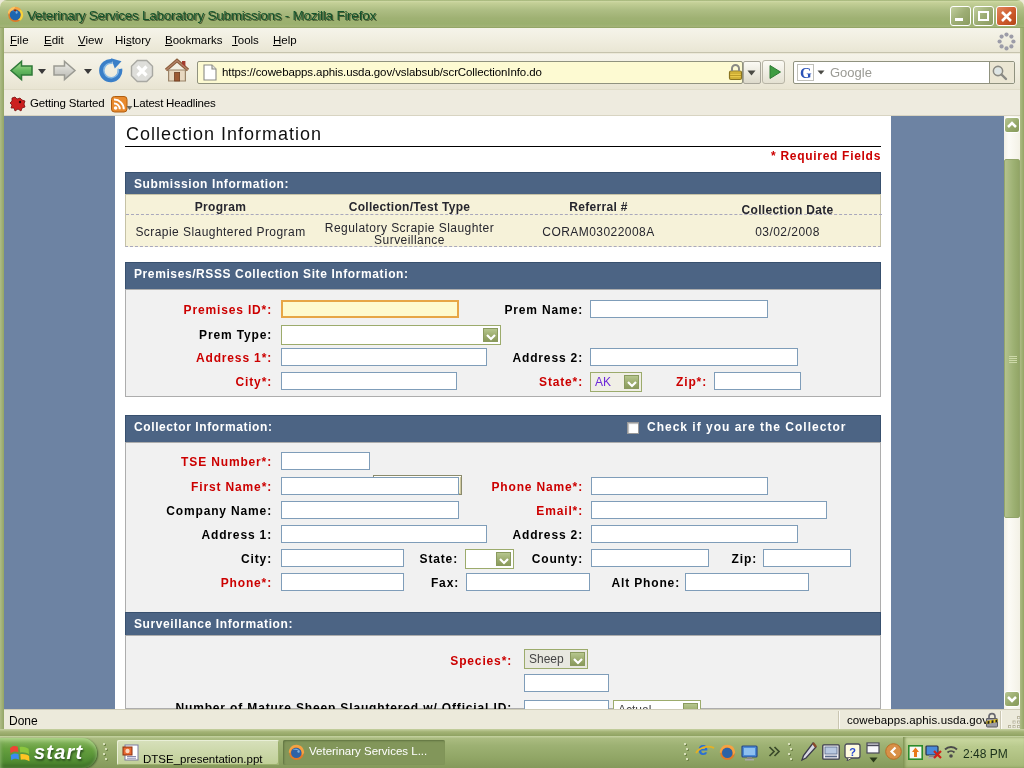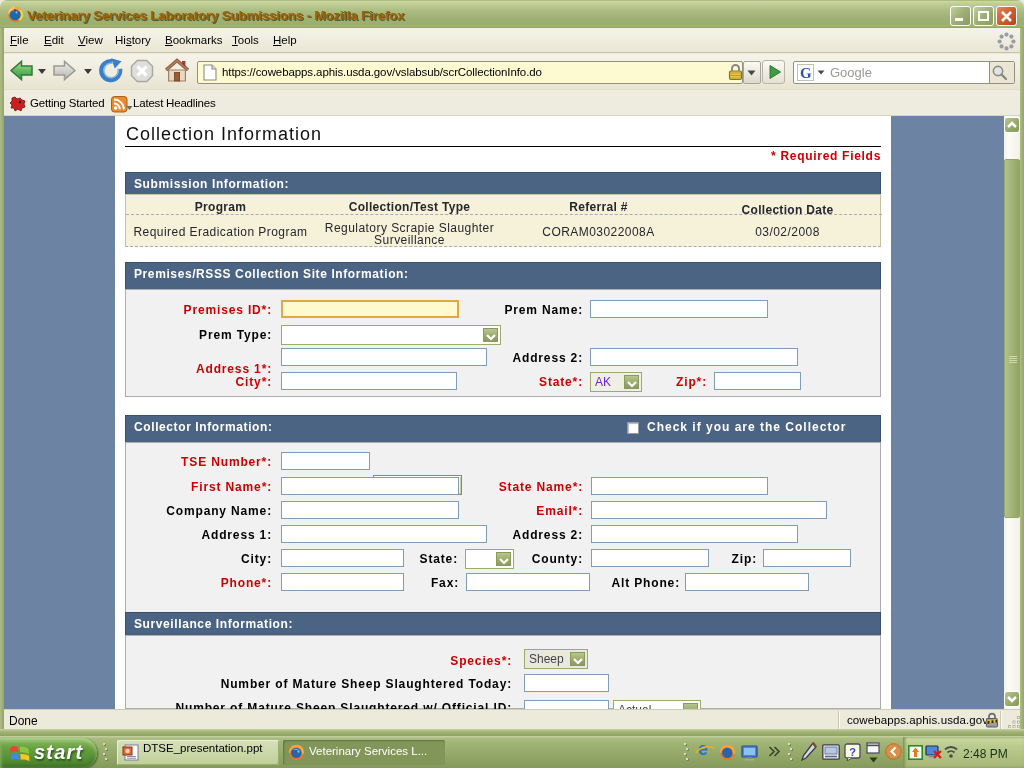--- a/index.html
+++ b/index.html
@@ -5,21 +5,21 @@
 * { margin:0; padding:0; box-sizing:border-box; }
 html,body { width:1024px; height:768px; overflow:hidden; }
 body { font-family:"Liberation Sans", sans-serif; position:relative; background:#ece9d8; }
 #root { position:absolute; left:0; top:0; width:1024px; height:768px; filter:blur(0px); will-change:transform; }
 .abs { position:absolute; }
 
 
 #titlebar { left:0; top:0; width:1024px; height:28px;
   background:linear-gradient(to bottom,#8ea463 0%,#cfd9a6 4%,#c4d097 10%,#aebe84 35%,#9fb173 65%,#9ab06e 85%,#a3b378 96%,#879c58 100%);
   border-radius:7px 7px 0 0; }
-#titletext { left:27px; top:8px; font-size:13.5px; font-weight:bold; color:#a16207;
+#titletext { left:27px; top:8px; font-size:13.5px; font-weight:normal; color:#14532d;
   text-shadow:1.2px 1.2px 0.6px #4e5e35; letter-spacing:-0.25px; }
 .capbtn { top:6px; width:21px; height:20px; border-radius:3px; border:1px solid #fff; }
 #btnmin { left:950px; background:linear-gradient(135deg,#c2cf9e 0%,#9dad74 50%,#8b9c60 100%); }
 #btnmax { left:973px; background:linear-gradient(135deg,#c2cf9e 0%,#9dad74 50%,#8b9c60 100%); }
 #btnclose { left:996px; background:linear-gradient(135deg,#e2875e 0%,#cd5a2d 55%,#b34617 100%); }
 #btnmin .glyph { position:absolute; left:4px; bottom:4px; width:8px; height:3px; background:#fff; }
 #btnmax .glyph { position:absolute; left:4px; top:4px; width:11px; height:10px; border:2px solid #fff; }
 #btnclose svg { position:absolute; left:3px; top:3px; }
 
 .winborder { background:linear-gradient(to right,#aebc86,#93a566); }
@@ -266,21 +266,21 @@
 
   <div class="abs secbar" style="top:56px;">
           <span class="t">Submission Information:</span>
         </div>
   <div class="abs" id="subtable" style="left:10px;top:78px;width:756px;height:53px;background:#f6f2d9;border:1px solid #c6c2a6;border-bottom:1px dashed #a9a8bc;">
     <div style="position:absolute;left:0;top:19px;width:756px;border-top:1px dashed #a9a8bc;"></div>
     <div style="position:absolute;left:0;top:0;width:189px;text-align:center;font-size:12px;font-weight:bold;color:#26262e;padding-top:5px;letter-spacing:0.3px;">Program</div>
     <div style="position:absolute;left:189px;top:0;width:189px;text-align:center;font-size:12px;font-weight:bold;color:#26262e;padding-top:5px;letter-spacing:0.3px;">Collection/Test Type</div>
     <div style="position:absolute;left:378px;top:0;width:189px;text-align:center;font-size:12px;font-weight:bold;color:#26262e;padding-top:5px;letter-spacing:0.3px;">Referral #</div>
     <div style="position:absolute;left:567px;top:0;width:189px;text-align:center;font-size:12px;font-weight:bold;color:#26262e;padding-top:8px;letter-spacing:0.3px;">Collection Date</div>
-    <div style="position:absolute;left:0;top:30px;width:189px;text-align:center;font-size:12px;color:#26262e;letter-spacing:0.45px;">Required Eradication Program</div>
+    <div style="position:absolute;left:0;top:30px;width:189px;text-align:center;font-size:12px;color:#26262e;letter-spacing:0.45px;">Scrapie Slaughtered Program</div>
     <div style="position:absolute;left:189px;top:27px;width:189px;text-align:center;font-size:12px;color:#26262e;letter-spacing:0.45px;line-height:12px;">Regulatory Scrapie Slaughter Surveillance</div>
     <div style="position:absolute;left:378px;top:30px;width:189px;text-align:center;font-size:12px;color:#26262e;letter-spacing:0.45px;">CORAM03022008A</div>
     <div style="position:absolute;left:567px;top:30px;width:189px;text-align:center;font-size:12px;color:#26262e;letter-spacing:0.45px;">03/02/2008</div>
   </div>
 
   <div class="abs secbar" style="top:146px;">
           <span class="t">Premises/RSSS Collection Site Information:</span>
     <div class="btn" style="left:291px;top:4px;width:50px;height:18px;line-height:17px;">Search</div>
   </div>
   <div class="abs panel" style="top:173px;height:108px;" id="panel1">
@@ -289,21 +289,21 @@
     <div class="lbl" style="right:297px;top:13px;">Prem Name:</div>
     <div class="inp" style="left:464px;top:10px;width:178px;"></div>
     <div class="lbl" style="right:608px;top:38px;">Prem Type:</div>
     <div class="sel" style="left:155px;top:35px;width:220px;">
             <div class="arr">
               <svg width="10" height="8" viewBox="0 0 10 8">
                 <path d="M1 2 L5 6 L9 2" stroke="#fff" stroke-width="2.2" fill="none"></path>
               </svg>
             </div>
           </div>
-    <div class="lbl red" style="right:608px;top:72px;">Address 1*:</div>
+    <div class="lbl red" style="right:608px;top:61px;">Address 1*:</div>
     <div class="inp" style="left:155px;top:58px;width:206px;"></div>
     <div class="lbl" style="right:297px;top:61px;">Address 2:</div>
     <div class="inp" style="left:464px;top:58px;width:208px;"></div>
     <div class="lbl red" style="right:608px;top:85px;">City*:</div>
     <div class="inp" style="left:155px;top:82px;width:176px;"></div>
     <div class="lbl red" style="right:297px;top:85px;">State*:</div>
     <div class="sel" style="left:464px;top:82px;width:52px;color:#6d28d9;font-size:12px;background:#f0efe6;">
             <span style="position:absolute;left:4px;top:2px;">AK</span>
             <div class="arr">
               <svg width="10" height="8" viewBox="0 0 10 8">
@@ -320,21 +320,21 @@
     <div class="btn" style="left:155px;top:2px;width:50px;height:18px;line-height:17px;">Search</div>
     <div style="position:absolute;left:501px;top:6px;width:12px;height:12px;background:#fff;border:1px solid #999;box-shadow:inset 1px 1px 1px #bbb;"></div>
     <div style="position:absolute;left:521px;top:4px;letter-spacing:1.0px;">Check if you are the Collector</div>
   </div>
   <div class="abs panel" style="top:326px;height:178px;" id="panel2">
     <div class="lbl red" style="right:608px;top:12px;">TSE Number*:</div>
     <div class="inp" style="left:155px;top:9px;width:89px;"></div>
     <div class="btn" style="left:247px;top:6px;width:89px;height:20px;line-height:19px;">Validate TSE #</div>
     <div class="lbl red" style="right:608px;top:37px;">First Name*:</div>
     <div class="inp" style="left:155px;top:34px;width:178px;"></div>
-    <div class="lbl red" style="right:297px;top:37px;">State Name*:</div>
+    <div class="lbl red" style="right:297px;top:37px;">Phone Name*:</div>
     <div class="inp" style="left:465px;top:34px;width:177px;"></div>
     <div class="lbl" style="right:608px;top:61px;">Company Name:</div>
     <div class="inp" style="left:155px;top:58px;width:178px;"></div>
     <div class="lbl red" style="right:297px;top:61px;">Email*:</div>
     <div class="inp" style="left:465px;top:58px;width:236px;"></div>
     <div class="lbl" style="right:608px;top:85px;">Address 1:</div>
     <div class="inp" style="left:155px;top:82px;width:206px;"></div>
     <div class="lbl" style="right:297px;top:85px;">Address 2:</div>
     <div class="inp" style="left:465px;top:82px;width:207px;"></div>
     <div class="lbl" style="right:608px;top:109px;">City:</div>
@@ -365,21 +365,20 @@
   <div class="abs panel" style="top:519px;height:74px;" id="panel3">
     <div class="lbl red" style="right:368px;top:18px;">Species*:</div>
     <div class="sel" style="left:398px;top:13px;width:64px;background:#e8e8e0;color:#444;text-align:right;">
             <span style="position:absolute;left:4px;top:2px;font-size:12px;">Sheep</span>
             <div class="arr">
               <svg width="10" height="8" viewBox="0 0 10 8">
                 <path d="M1 2 L5 6 L9 2" stroke="#fff" stroke-width="2.2" fill="none"></path>
               </svg>
             </div>
           </div>
-    <div class="lbl" style="right:368px;top:41px;">Number of Mature Sheep Slaughtered Today:</div>
     <div class="inp" style="left:398px;top:38px;width:85px;"></div>
     <div class="lbl" style="right:368px;top:65px;">Number of Mature Sheep Slaughtered w/ Official ID:</div>
     <div class="inp" style="left:398px;top:64px;width:85px;"></div>
     <div class="sel" style="left:487px;top:64px;width:88px;">
             <span style="position:absolute;left:4px;top:2px;font-size:12px;color:#444;">Actual</span>
             <div class="arr">
               <svg width="10" height="8" viewBox="0 0 10 8">
                 <path d="M1 2 L5 6 L9 2" stroke="#fff" stroke-width="2.2" fill="none"></path>
               </svg>
             </div>
@@ -430,21 +429,21 @@
         </g>
   </svg>
 </div>
 <div class="abs" id="winbottom"></div>
 
 <div class="abs" id="taskbar"></div>
 <div class="abs" id="startbtn">
       <div class="abs" id="starttext">start</div>
     </div>
 <div class="abs taskbtn" id="task1">
-      <span style="position:absolute;left:26px;top:2px;">DTSE_presentation.ppt</span>
+      <span style="position:absolute;left:26px;top:13px;">DTSE_presentation.ppt</span>
     </div>
 <div class="abs taskbtn" id="task2">
       <span style="position:absolute;left:26px;top:5px;">Veterinary Services L...</span>
     </div>
 <div class="abs" id="tray"></div>
 <div class="abs" id="clock">2:48 PM</div>
 
 <svg class="abs" style="left:8px;top:742px" width="24" height="23" viewBox="0 0 24 23">
   <path d="M2 6.2 C4.5 3.8 7 3.6 9.8 4.8 L10.4 10.2 C7.6 9.2 5 9.4 2.6 11.4 Z" fill="#ee4434"></path>
   <path d="M11.6 5.1 C14.6 4.2 17.6 4.8 20.6 6.8 L21 12.2 C18.2 10.4 15.2 9.8 12.2 10.5 Z" fill="#8cc63e"></path>

